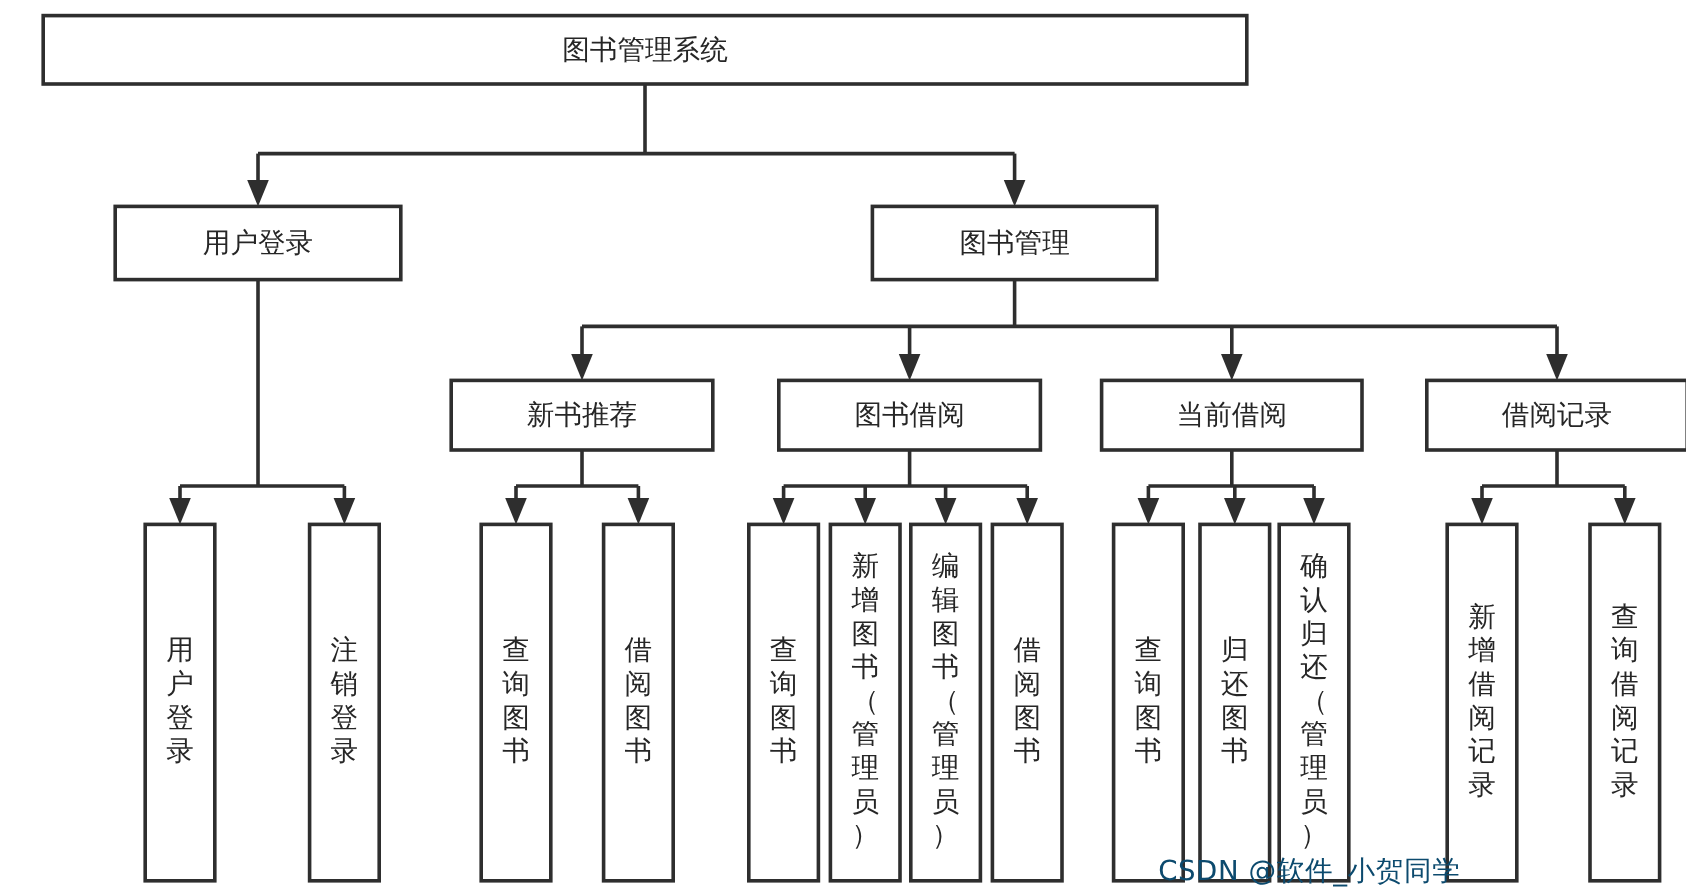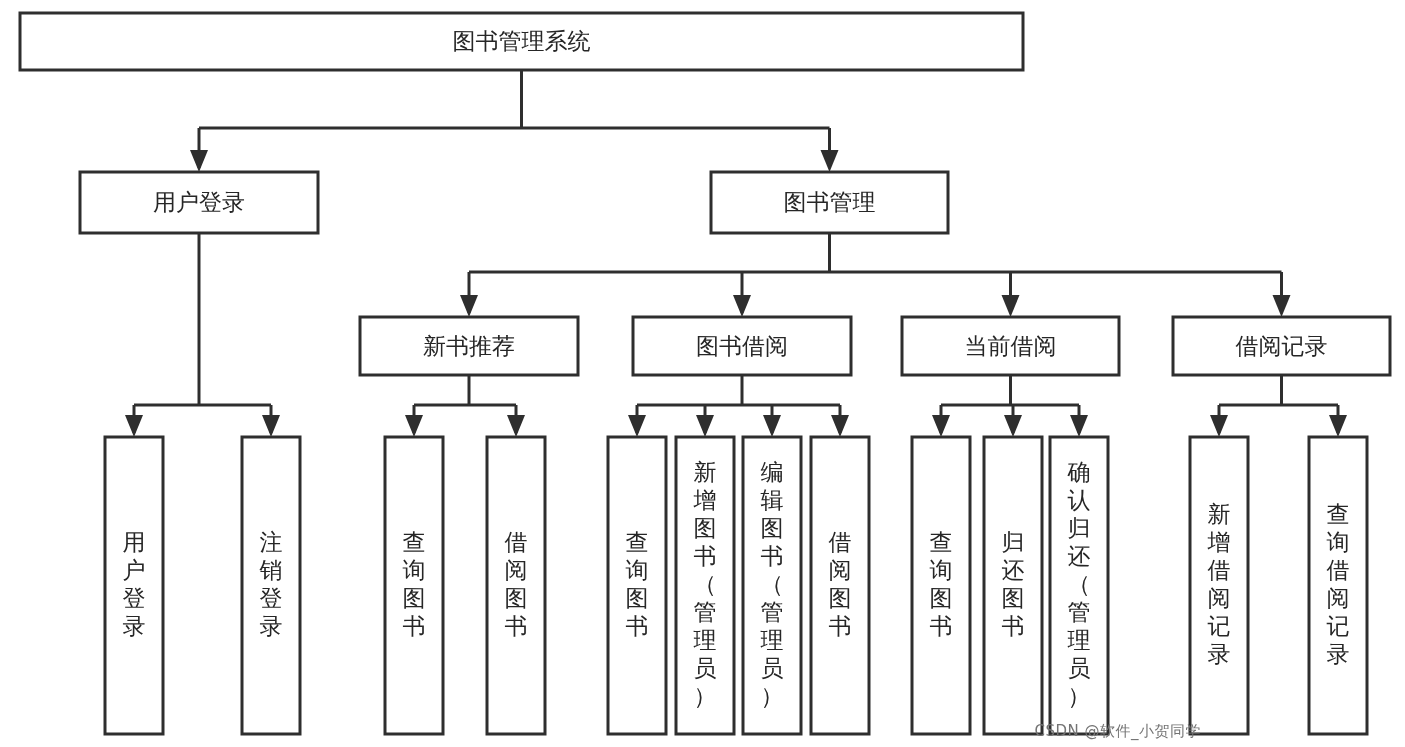--- a/index.html
+++ b/index.html
@@ -9,21 +9,21 @@
   }
   body {
     width: 1405px;
     height: 747px;
     font-family: "DejaVu Sans", "Liberation Sans", sans-serif;
     position: relative;
     overflow: hidden;
   }
   #diagram-root {
     position: absolute;
-    left: 0;
+    left: 16px;
     top: 0;
     width: 1211px;
     height: 747px;
   }
   .node-box {
     fill: #ffffff;
     stroke: #2e2e2e;
     stroke-width: 3;
   }
   .node-label {
@@ -45,22 +45,22 @@
     fill: none;
   }
   .arrow-head {
     fill: #2e2e2e;
     stroke: none;
   }
   .watermark {
     position: absolute;
     right: 10px;
     bottom: 6px;
-    font-size: 15px;
-    color: #737373;
+    font-size: 23px;
+    color: #0c4a6e;
     font-family: "DejaVu Sans", "Liberation Sans", sans-serif;
     white-space: nowrap;
     letter-spacing: 0.5px;
   }
 </style>
 </head>
 <body>
 
 <div id="diagram-root">
   <svg id="diagram-svg" width="1405" height="747" viewBox="0 0 1405 747" xmlns="http://www.w3.org/2000/svg">

